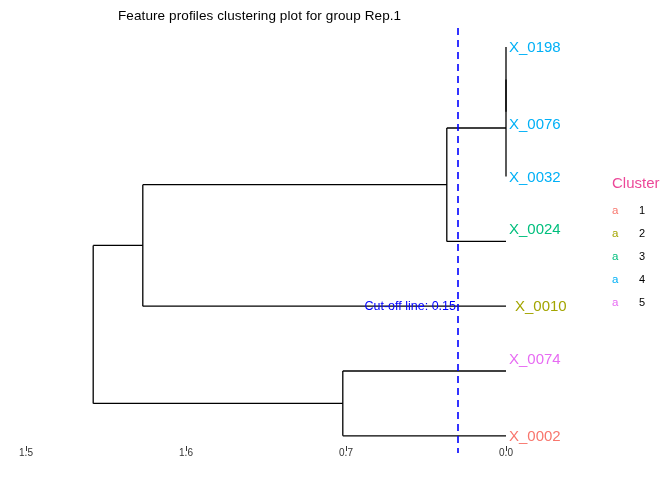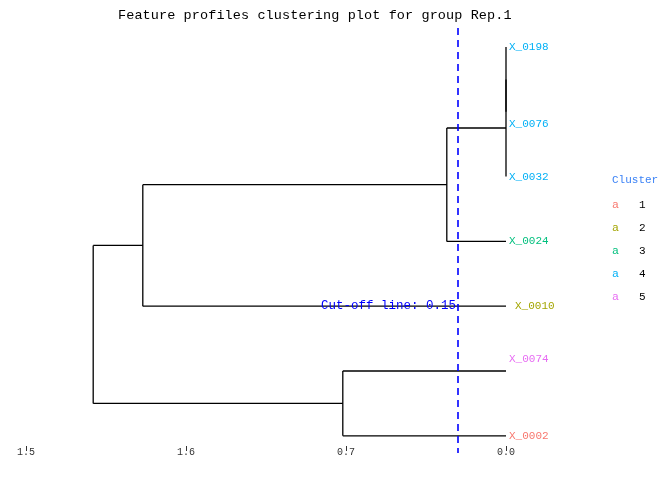--- a/index.html
+++ b/index.html
@@ -1,42 +1,42 @@
 <!DOCTYPE html>
 <html><head>
 <meta charset="utf-8">
 <style>
   html,body{margin:0;padding:0;background:#ffffff;}
   #stage{
     position:relative;width:672px;height:480px;background:#ffffff;overflow:hidden;
-    font-family:Liberation Mono, monospace;
+    font-family:Liberation Sans, sans-serif;
   }
   #plot-svg{position:absolute;left:0;top:0;}
   .plot-title{
     position:absolute;left:118px;top:8px;font-size:13.5px;color:#000000;
     white-space:nowrap;letter-spacing:0.1px;
   }
   .leaf-label{
-    position:absolute;left:509px;font-size:11px;line-height:12px;white-space:nowrap;text-align:center;
+    position:absolute;left:509px;font-size:15px;line-height:12px;white-space:nowrap;text-align:center;
   }
   .cutoff-label{
     position:absolute;right:216px;top:300px;font-size:12.5px;line-height:13px;
     color:#0000ff;white-space:nowrap;text-align:right;
   }
   .tick-mark{
     position:absolute;top:446px;width:1px;height:5px;background:#333333;
   }
   .tick-label{
     position:absolute;top:447px;transform:translateX(-50%);font-size:10px;color:#333333;
     white-space:nowrap;
   }
   .legend{
     position:absolute;left:608px;top:174px;width:62px;
   }
-  .legend-title{font-size:11px;color:#3b82f6;margin:0 0 7px 4px;}
+  .legend-title{font-size:15px;color:#ec4899;margin:0 0 7px 4px;}
   .legend-item{display:flex;align-items:center;height:23px;}
   .legend-key{width:16px;font-size:11.5px;text-align:left;padding-left:4px;}
   .legend-val{font-size:11px;color:#000000;margin-left:11px;}
 </style>
 </head>
 <body>
 
 <div id="stage">
 
   <svg id="plot-svg" width="672" height="480" aria-hidden="true">
@@ -57,21 +57,21 @@
       <line x1="458" y1="28" x2="458" y2="453" stroke="#0000FF" stroke-width="1.6" stroke-dasharray="7,5"></line>
     </svg>
 
   <div class="plot-title">Feature profiles clustering plot for group Rep.1</div>
 
   <div class="cutoff-label">Cut-off line: 0.15</div>
 
   <div class="leaf-label" style="top: 41px; color: rgb(0, 176, 246);">X_0198</div>
   <div class="leaf-label" style="top: 106px; color: rgb(0, 176, 246); margin-top: 12px;">X_0076</div>
   <div class="leaf-label" style="top: 171px; color: rgb(0, 176, 246);">X_0032</div>
-  <div class="leaf-label" style="top: 235px; color: rgb(0, 191, 125);">X_0024</div>
+  <div class="leaf-label" style="top: 223px; color: rgb(0, 191, 125);">X_0024</div>
   <div class="leaf-label" style="top: 300px; color: rgb(163, 165, 0); margin-left: 6px;">X_0010</div>
   <div class="leaf-label" style="top: 353px; color: rgb(231, 107, 243);">X_0074</div>
   <div class="leaf-label" style="top: 430px; color: rgb(248, 118, 109);">X_0002</div>
 
   <div class="tick-mark" style="left:26px"></div>
   <div class="tick-mark" style="left:186px"></div>
   <div class="tick-mark" style="left:346px"></div>
   <div class="tick-mark" style="left:506px"></div>
   <div class="tick-label" style="left:26px">1.5</div>
   <div class="tick-label" style="left:186px">1.6</div>

